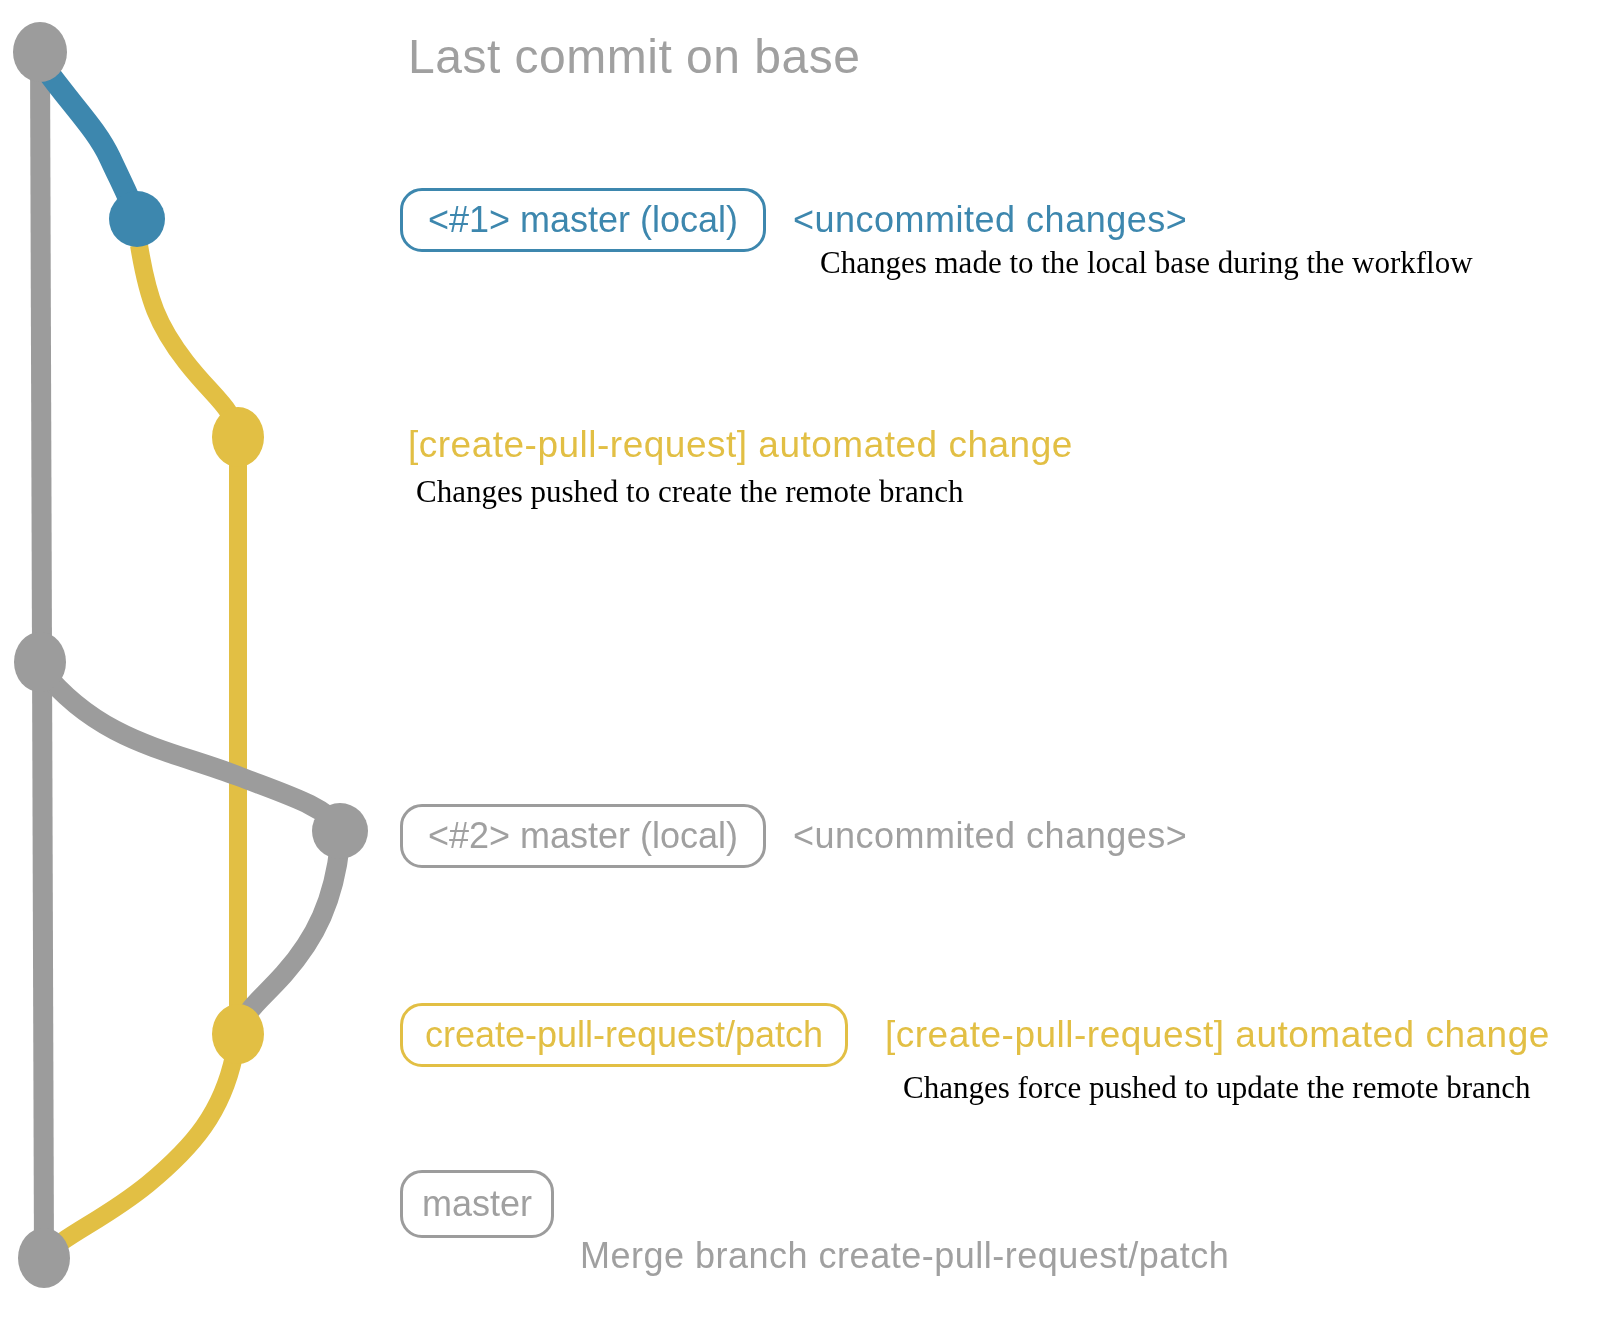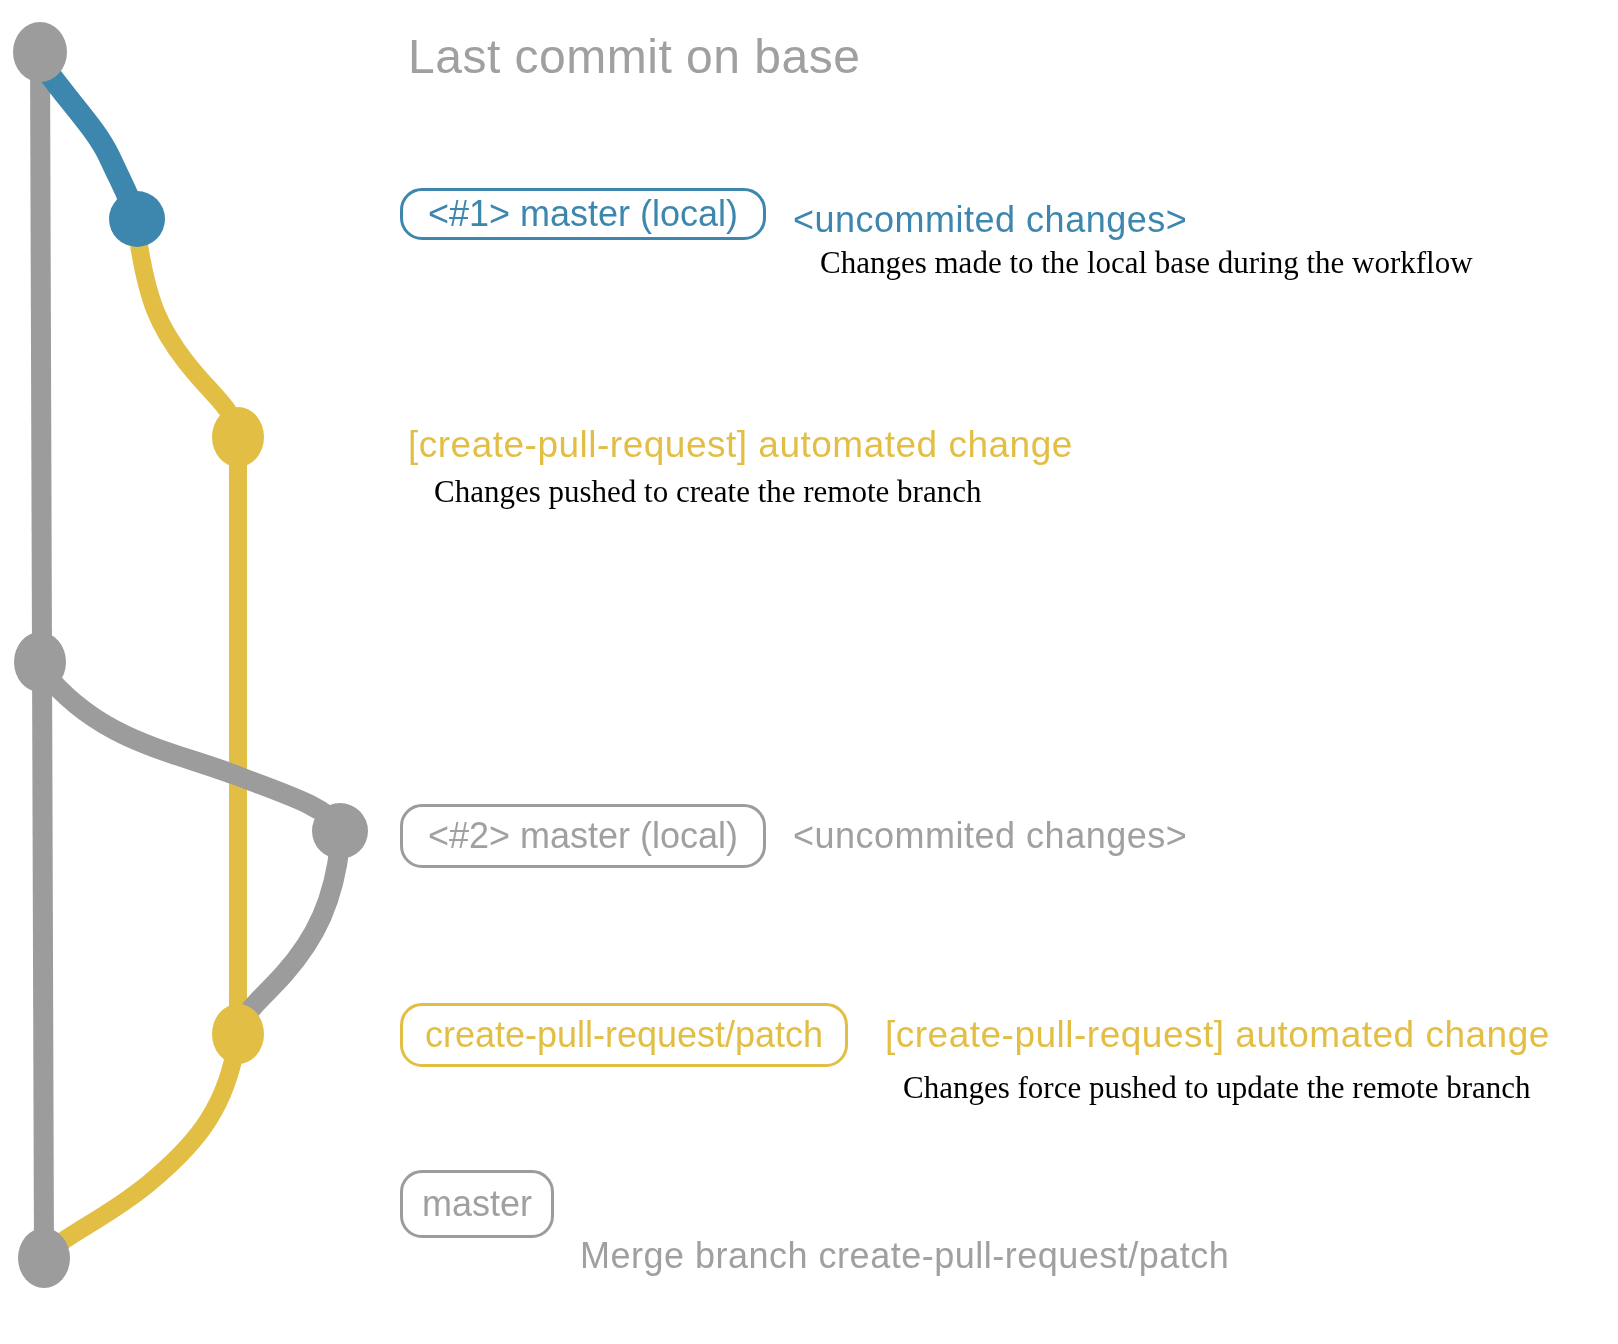--- a/index.html
+++ b/index.html
@@ -56,26 +56,26 @@
     <ellipse cx="40" cy="662" rx="26" ry="30" fill="var(--c-gray)"></ellipse>
     <ellipse cx="137" cy="219" rx="28" ry="28" fill="var(--c-blue)"></ellipse>
     <ellipse cx="238" cy="437" rx="26" ry="30" fill="var(--c-yellow)"></ellipse>
     <ellipse cx="340" cy="831" rx="28" ry="28" fill="var(--c-gray)"></ellipse>
     <ellipse cx="238" cy="1034" rx="26" ry="30" fill="var(--c-yellow)"></ellipse>
     <ellipse cx="44" cy="1258" rx="26" ry="30" fill="var(--c-gray)"></ellipse>
   </svg>
 
   <div class="heading" style="left:408px;top:32px">Last commit on base</div>
 
-  <div class="badge blue" style="left:400px;top:188px;width:366px;height:52px">&lt;#1&gt; master (local)</div>
+  <div class="badge blue" style="left:400px;top:188px;width:366px;height:64px">&lt;#1&gt; master (local)</div>
   <div class="side-label blue" style="left:793px;top:197px">&lt;uncommited changes&gt;</div>
   <div class="desc" style="left:820px;top:243px">Changes made to the local base during the workflow</div>
 
   <div class="side-label yellow" style="left:408px;top:422px">[create-pull-request] automated change</div>
-  <div class="desc" style="left:434px;top:472px">Changes pushed to create the remote branch</div>
+  <div class="desc" style="left:416px;top:472px">Changes pushed to create the remote branch</div>
 
 
   <div class="badge gray" style="left:400px;top:804px;width:366px;height:64px">&lt;#2&gt; master (local)</div>
   <div class="side-label gray" style="left:793px;top:813px">&lt;uncommited changes&gt;</div>
 
   <div class="badge yellow" style="left:400px;top:1003px;width:448px;height:64px">create-pull-request/patch</div>
   <div class="side-label yellow" style="left:885px;top:1012px">[create-pull-request] automated change</div>
   <div class="desc" style="left:903px;top:1068px">Changes force pushed to update the remote branch</div>
 
   <div class="badge gray" style="left:400px;top:1170px;width:154px;height:68px">master</div>

